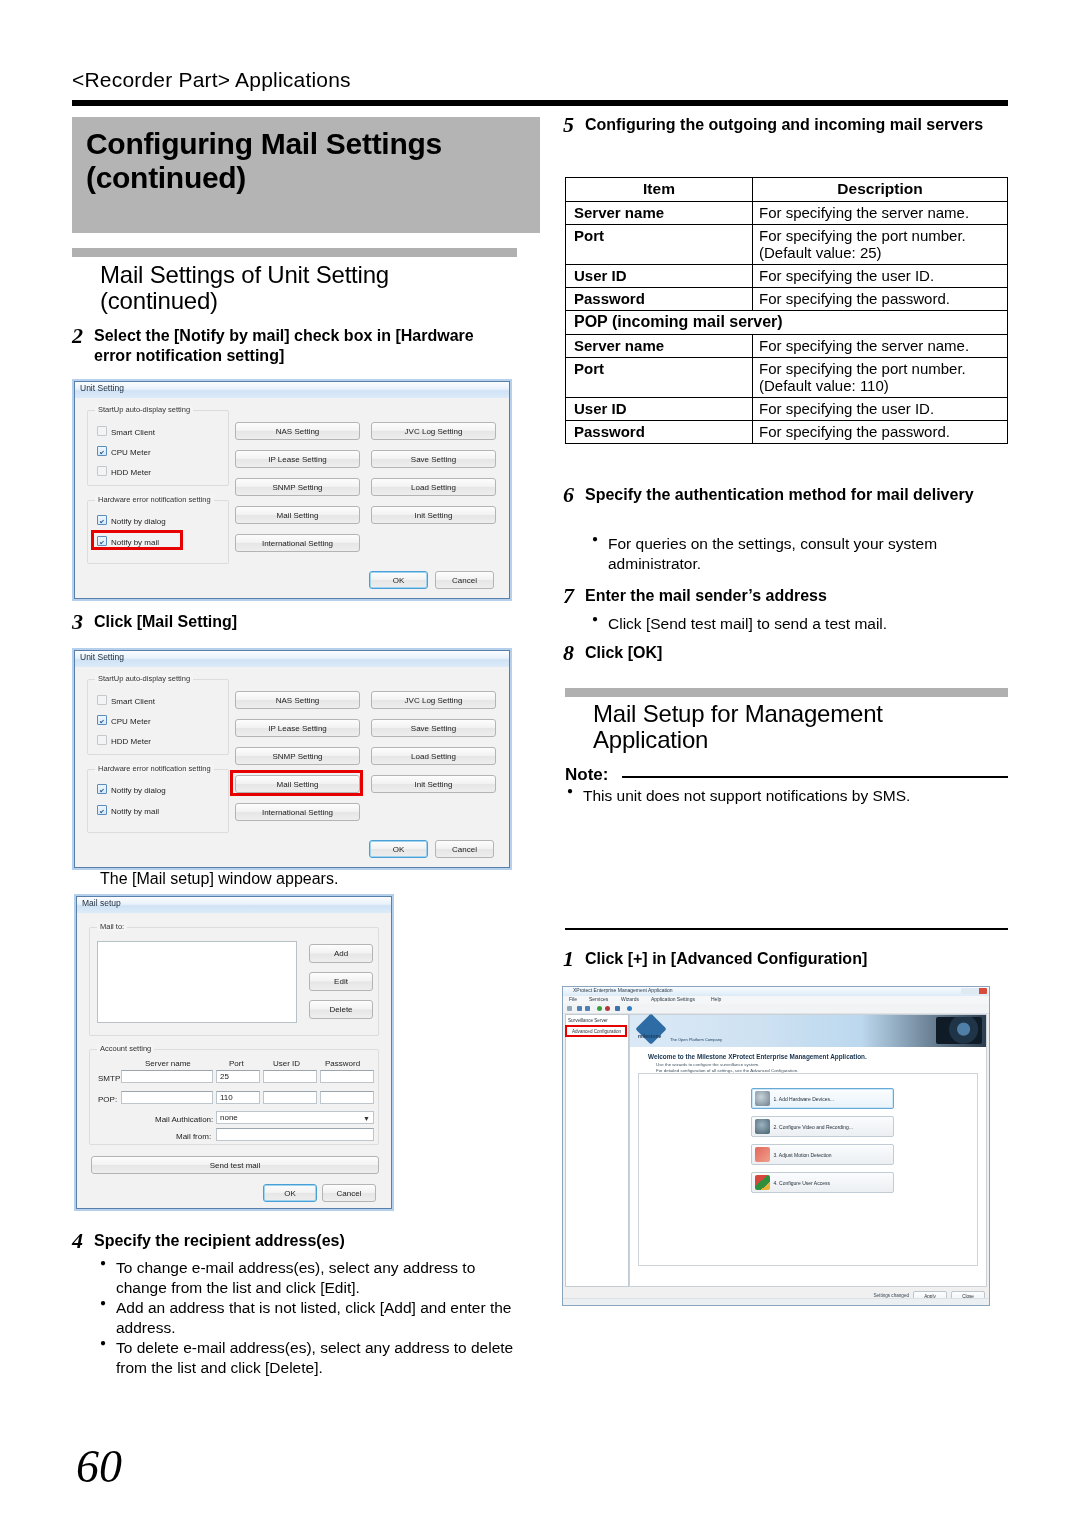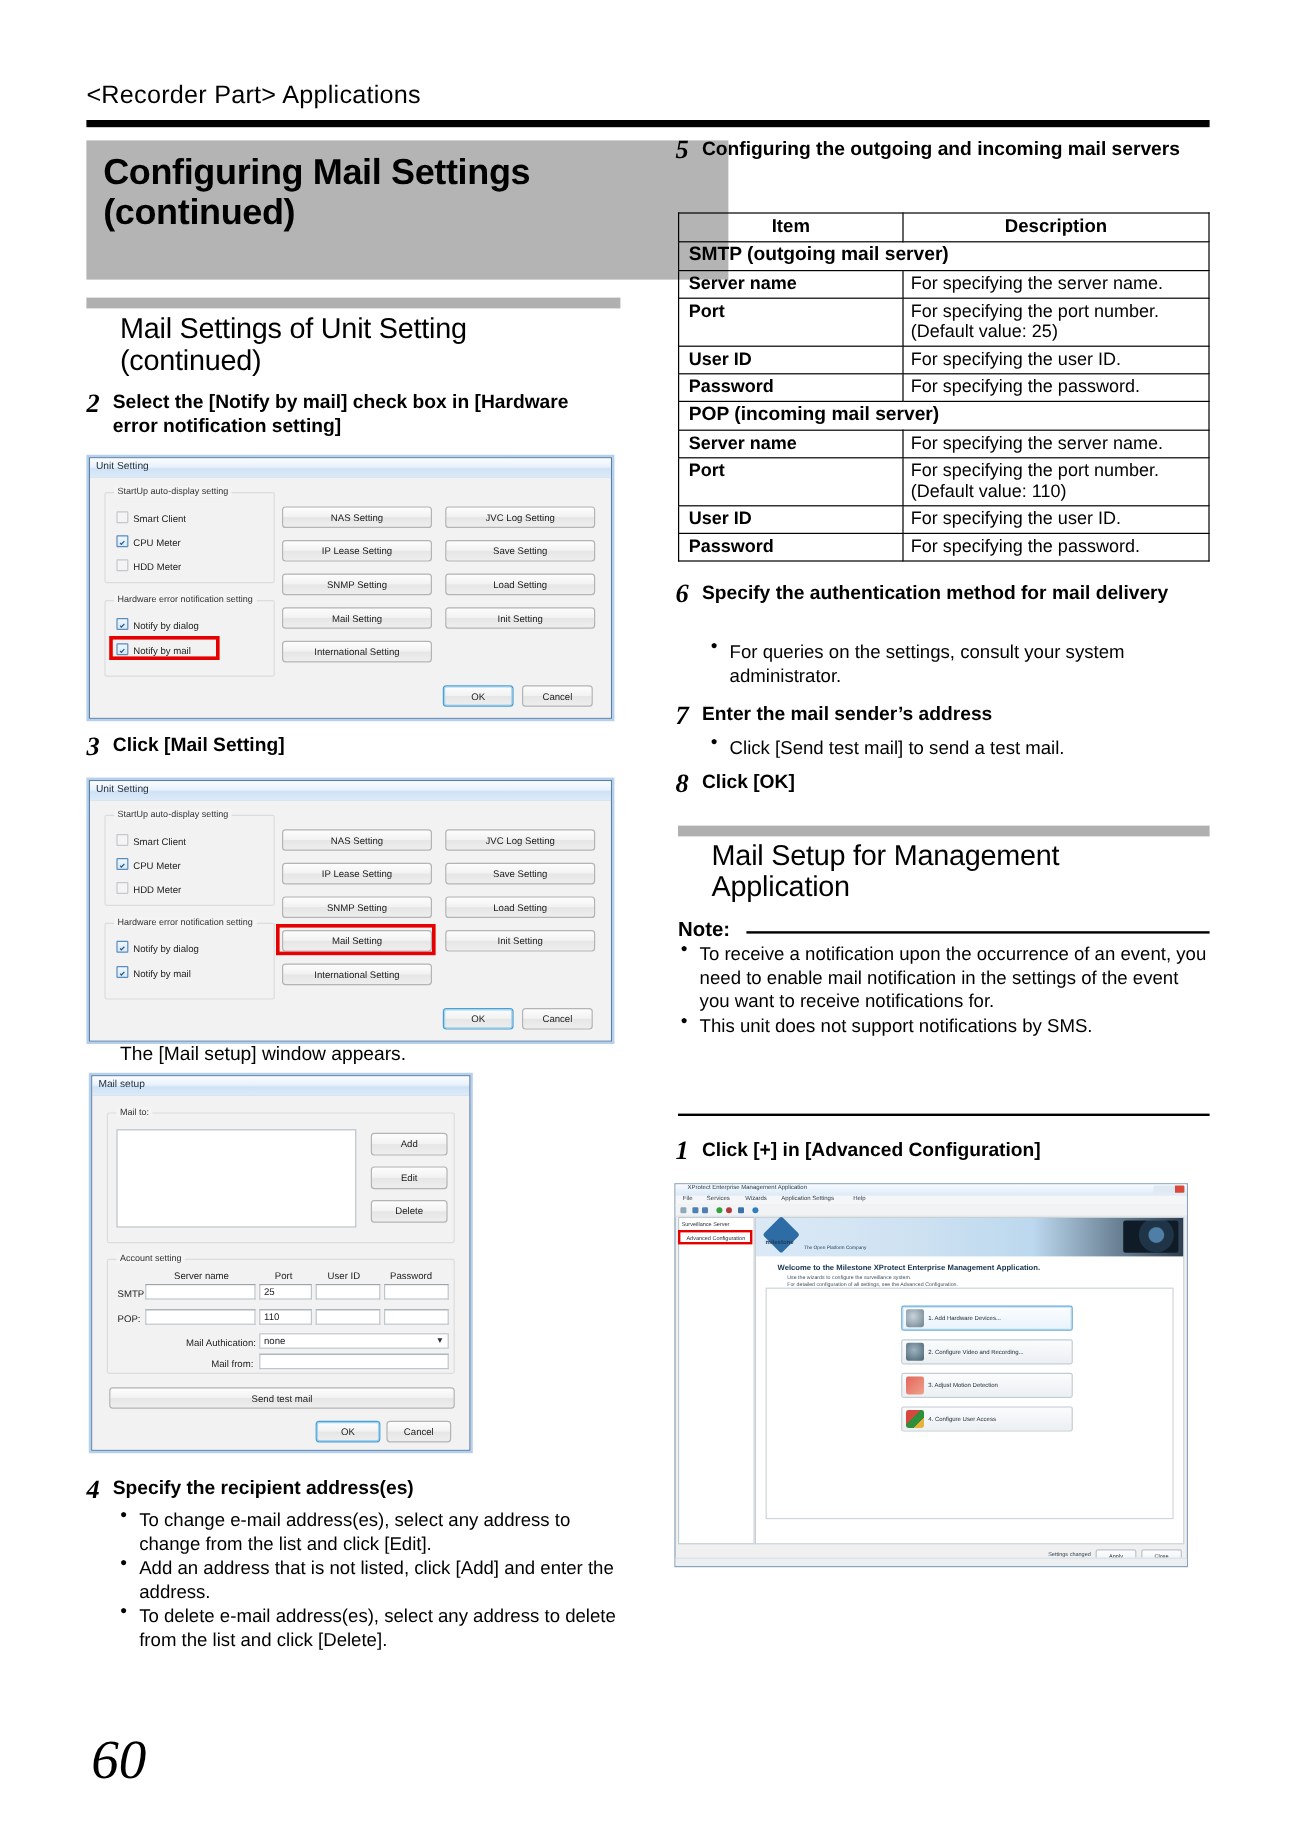--- a/index.html
+++ b/index.html
@@ -8,21 +8,21 @@
     font-family:"Liberation Sans", sans-serif;
     color:#000;position:relative;overflow:hidden;
   }
   .page{position:absolute;left:0;top:0;width:1080px;height:1527px;}
 
   
   .runhead{position:absolute;left:72px;top:68px;font-size:21px;letter-spacing:.2px;}
   .rule-black{position:absolute;left:72px;top:100px;width:936px;height:6px;background:#000;}
 
   
-  .chapter{position:absolute;left:72px;top:117px;width:535px;height:116px;background:#b4b4b4;}
+  .chapter{position:absolute;left:72px;top:117px;width:468px;height:116px;background:#b4b4b4;}
   .chapter h1{margin:0;padding:10px 0 0 14px;font-size:30px;font-weight:bold;line-height:1.12;letter-spacing:-.3px;}
 
   
   .sect-bar{position:absolute;height:9px;background:#b0b0b0;}
   .sect-h{position:absolute;font-size:24px;font-weight:normal;line-height:1.1;letter-spacing:-.2px;margin-left:28px;}
 
   
   .step{position:absolute;font-size:16px;font-weight:bold;line-height:1.22;}
   .step .num{position:absolute;left:0;top:-3px;font-size:22px;font-style:italic;font-weight:bold;font-family:"Liberation Serif",serif;}
   .step .txt{display:block;padding-left:22px;}
@@ -294,23 +294,20 @@
     <span class="txt">Configuring the outgoing and incoming mail servers</span>
   </div>
 
   <table class="tbl" style="left:565px;top:177px;width:443px;">
     <tbody>
         <tr>
       <th>Item</th>
       <th>Description</th>
     </tr>
     <tr>
-      <td class="grp-cell" colspan="2" style="font-weight:bold;font-size:16px;padding-left:8px;">SMTP (outgoing mail server)</td>
-    </tr>
-    <tr>
       <td class="item indentcell">Server name</td>
       <td class="desc">For specifying the server name.</td>
     </tr>
     <tr>
       <td class="item indentcell">Port</td>
       <td class="desc" style="white-space:pre-line;">For specifying the port number.
 (Default value: 25)</td>
     </tr>
     <tr>
       <td class="item indentcell">User ID</td>
@@ -364,21 +361,20 @@
     <span class="txt">Click [OK]</span>
   </div>
 
   <div class="sect-bar" style="left:565px;top:688px;width:443px;"></div>
   <div class="sect-h" style="left:565px;top:701px;width:443px;white-space:pre-line;">Mail Setup for Management
 Application</div>
 
   <div class="note-lbl" style="left:565px;top:765px;">Note:</div>
   <div class="note-rule" style="left:622px;top:776px;width:386px;"></div>
   <div class="bullets" style="left:567px;top:786px;width:441px;">
-    <div class="bl">To receive a notification upon the occurrence of an event, you need to enable mail notification in the settings of the event you want to receive notifications for.</div>
     <div class="bl">This unit does not support notifications by SMS.</div>
   </div>
   <div class="hr-thin" style="left:565px;top:928px;width:443px;"></div>
 
   <div class="step" style="left:563px;top:949px;width:445px;">
     <span class="num">1</span>
     <span class="txt">Click [+] in [Advanced Configuration]</span>
   </div>
 
   <div class="app" style="left:562px;top:986px;width:428px;height:320px;">

